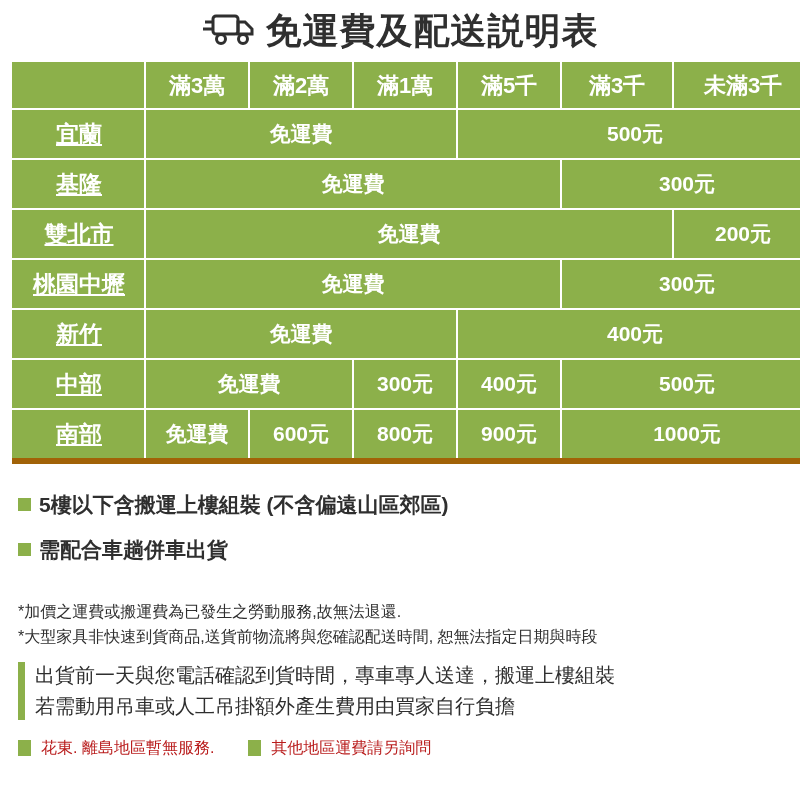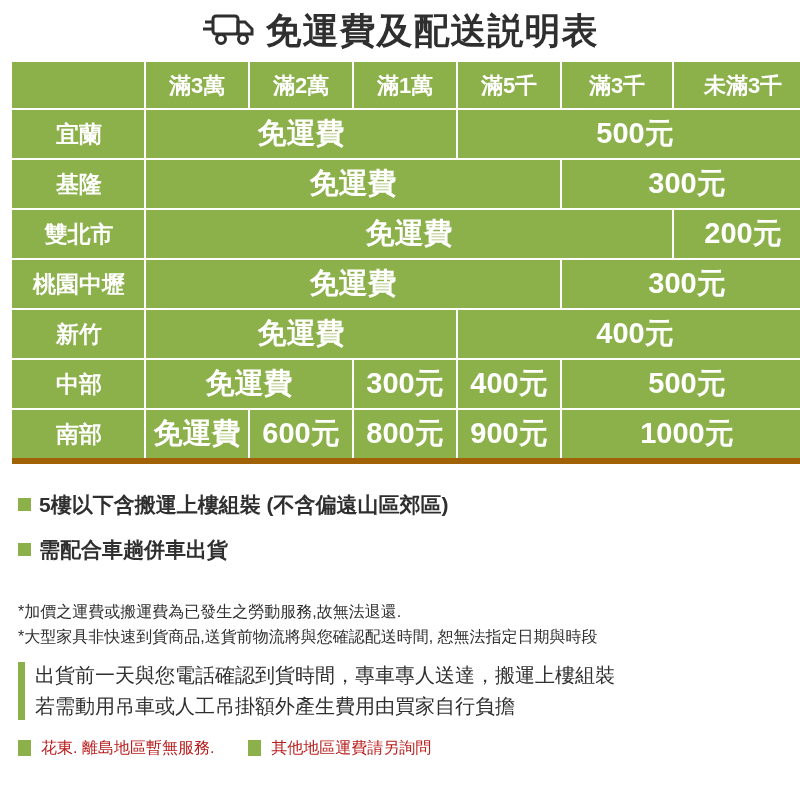--- a/index.html
+++ b/index.html
@@ -55,21 +55,21 @@
     background: #8cb04a;
   }
   table.ship td, table.ship th {
     border: 2px solid #ffffff;
     text-align: center;
     vertical-align: middle;
     color: #ffffff;
     font-weight: bold;
     padding: 0;
     height: 48px;
-    font-size: 29px;
+    font-size: 21px;
     white-space: nowrap;
   }
   table.ship thead th {
     height: 44px;
     font-size: 22px;
   }
   table.ship td.rowhead {
     font-size: 23px;
   }
   table.ship th.corner {
@@ -81,20 +81,21 @@
   }
   table.ship tr th:last-child,
   table.ship tr td:last-child {
     border-right: 2px solid #8cb04a;
   }
   table.ship tr:last-child td {
     border-bottom: 6px solid #a16207;
   }
   td.rowhead {
     border-left: 2px solid #8cb04a !important;
+    text-decoration: underline;
   }
 
   
   .notes {
     background: #ffffff;
     padding: 8px 0 4px 18px;
   }
   .note-line {
     display: flex;
     align-items: center;

